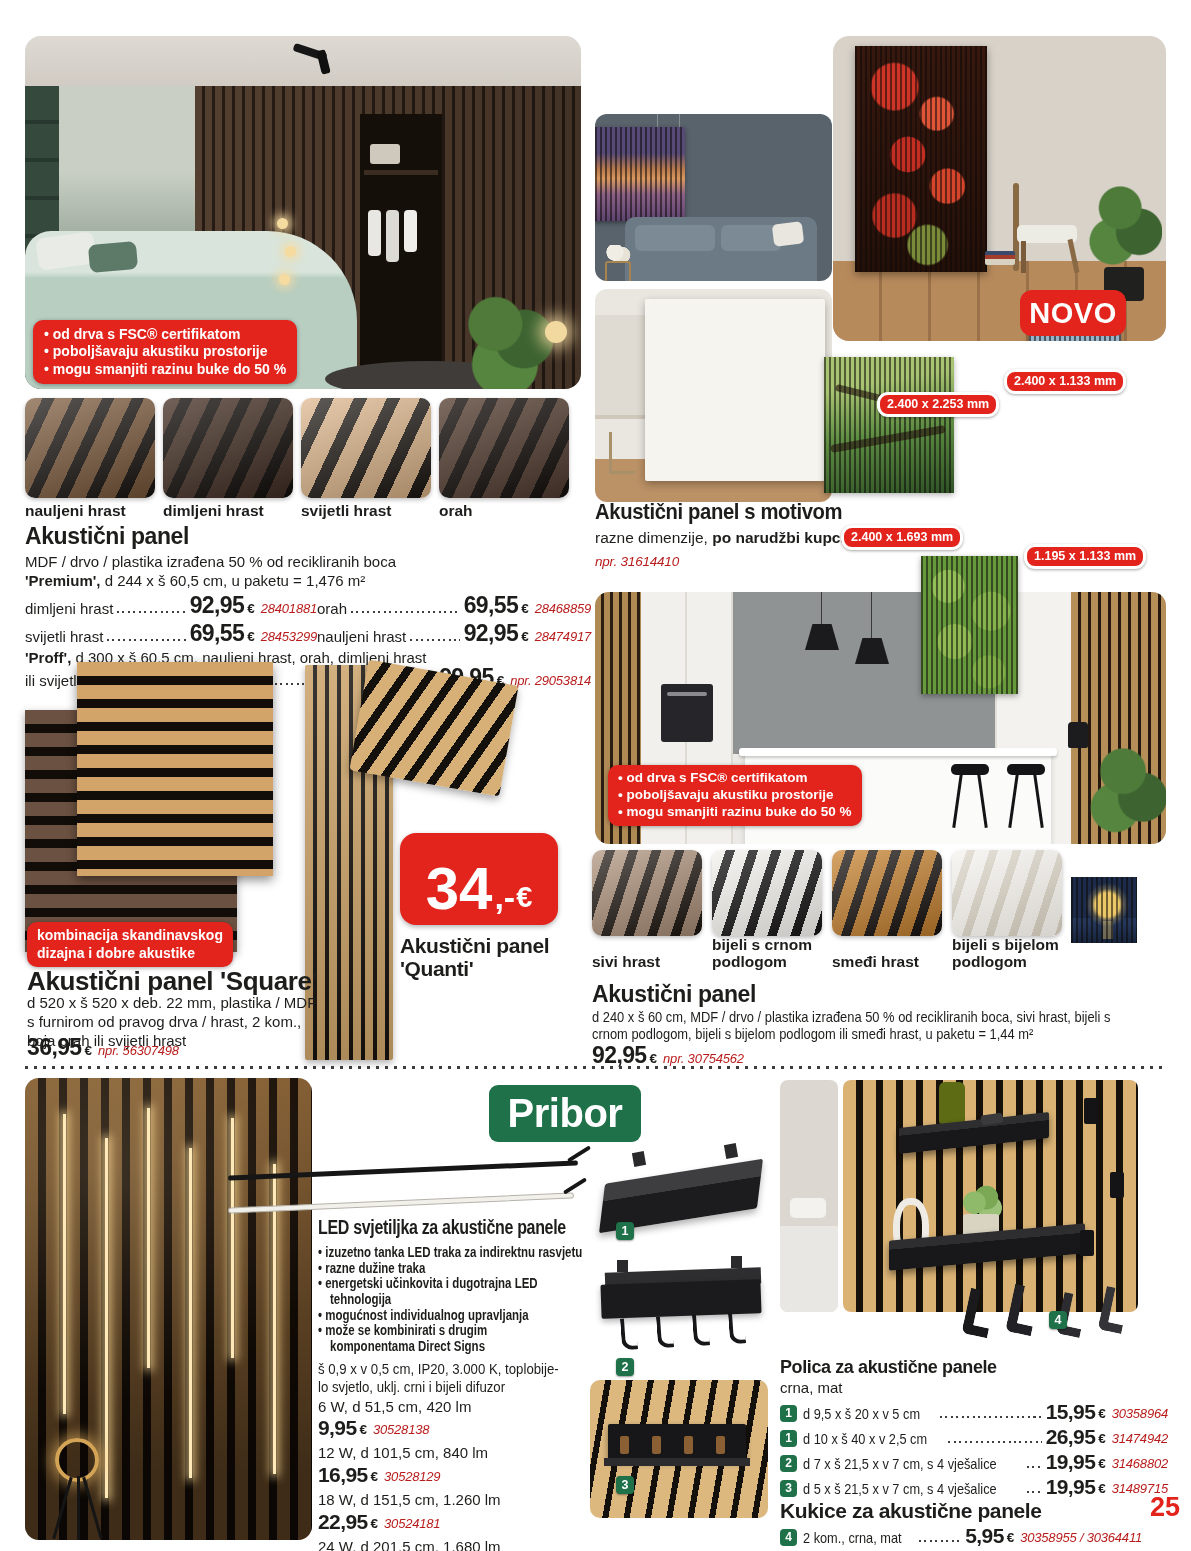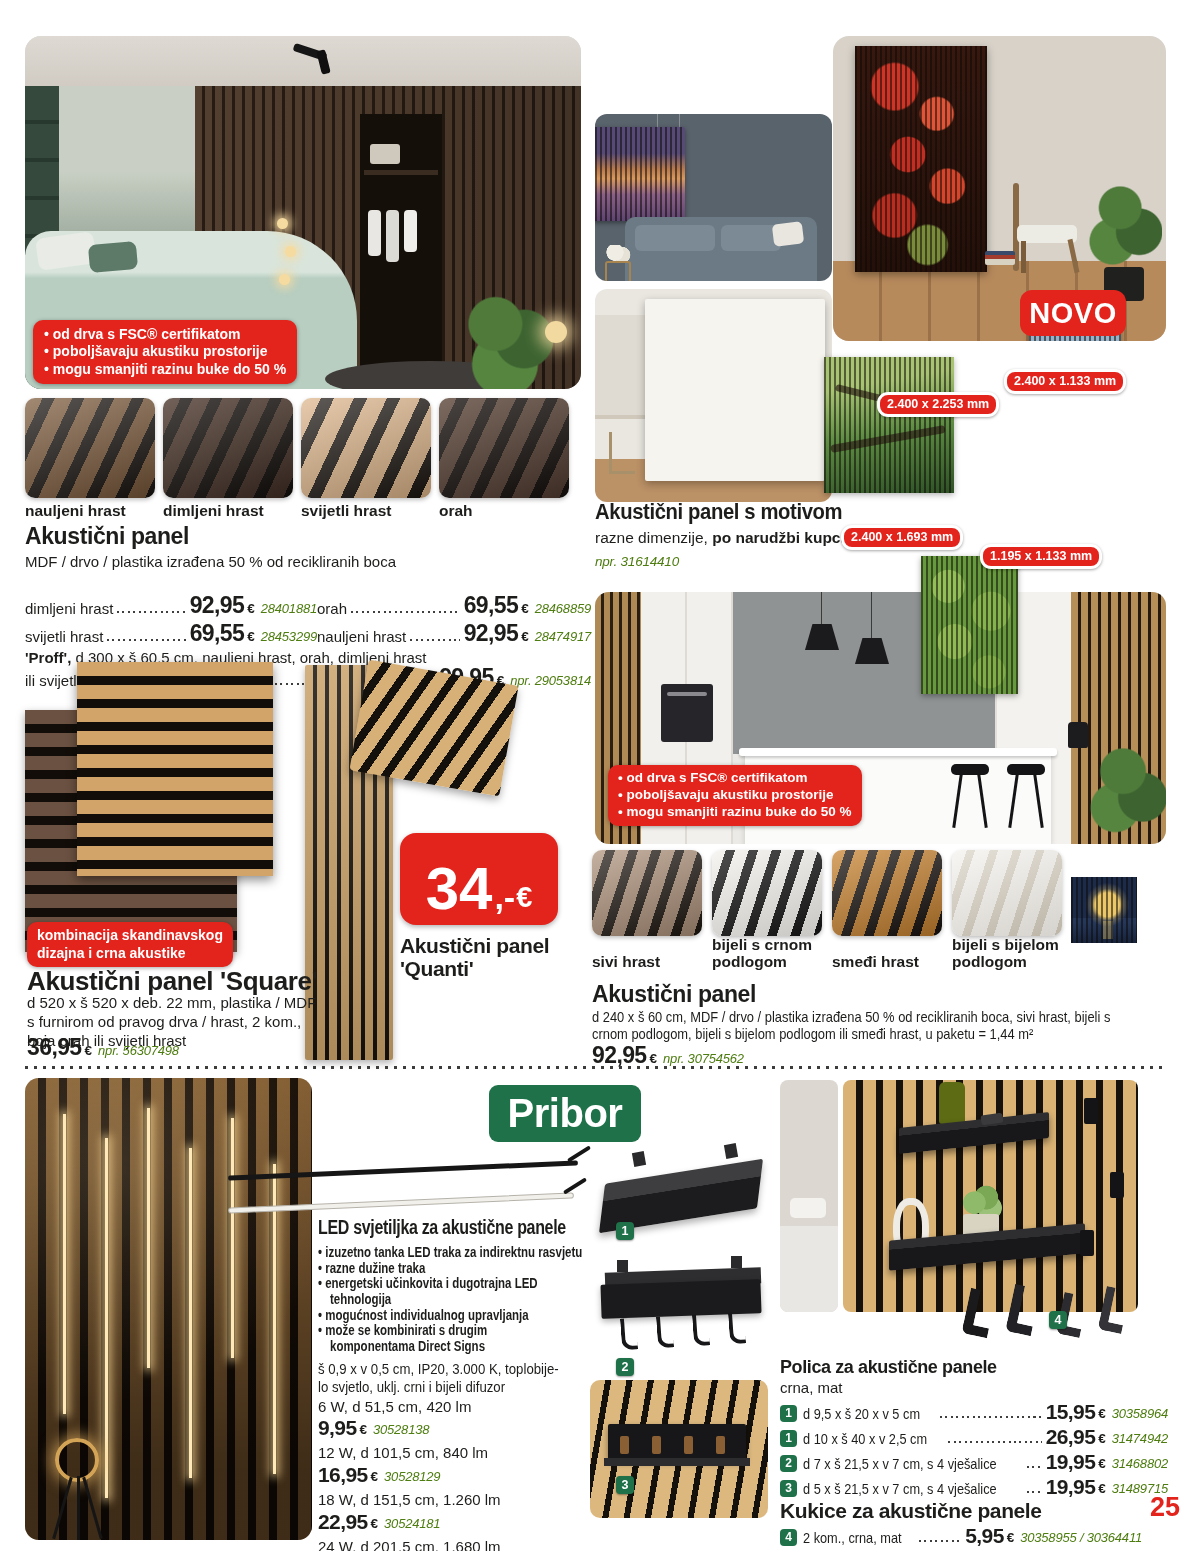--- a/index.html
+++ b/index.html
@@ -9,21 +9,21 @@
   .abs{position:absolute}
   .photo{position:absolute;overflow:hidden;border-radius:16px;background:#ddd}
   .d{position:absolute}
   
   .h3{font-weight:bold;font-size:23px;letter-spacing:-.4px;line-height:1.05;color:var(--ink)}
   .body{font-size:15px;line-height:1.25;color:var(--ink)}
   .bold{font-weight:bold}
   .price{font-weight:bold;font-size:23px;letter-spacing:-.6px;line-height:1}
   .price.sm{font-size:21px}
   .eur{font-weight:bold;font-size:13.5px;margin-left:3px}
-  .art{font-style:italic;font-size:13px;margin-left:6px;color:#4d7c0f;letter-spacing:-.2px}
+  .art{font-style:italic;font-size:13px;margin-left:6px;color:#b91c1c;letter-spacing:-.2px}
   .prow{display:flex;align-items:flex-end}
   .prow .nm{font-size:15px}
   .dots{flex:1;height:2px;min-width:8px;background:repeating-linear-gradient(90deg,#3f3f3d 0 2px,transparent 2px 5.5px);margin:0 4px 4px 4px}
   .prow .eur{margin-bottom:1px}.prow .art{margin-bottom:1px}
   .fit{display:inline-block;transform-origin:0 60%;white-space:nowrap}
   
   .greenbanner{position:absolute;background:var(--green);color:#fff;font-weight:bold;text-align:center;border-radius:9px;letter-spacing:-.5px}
   .rbadge{position:absolute;background:var(--red);color:#fff;font-weight:bold;border-radius:10px;padding:6px 11px;font-size:14px;line-height:1.25;box-shadow:0 1px 4px rgba(0,0,0,.35);white-space:nowrap}
   .dimbadge{position:absolute;background:var(--red);border:3px solid #fff;border-radius:11px;color:#fff;font-weight:bold;font-size:12.5px;line-height:1;padding:3px 7px;box-shadow:0 1px 3px rgba(0,0,0,.35);white-space:nowrap;z-index:6}
   .novo{position:absolute;background:var(--red);color:#fff;font-weight:bold;font-size:29px;border-radius:12px;display:flex;align-items:center;justify-content:center;letter-spacing:.5px;z-index:5}
@@ -85,20 +85,23 @@
   <div class="sw" style="left:163px;top:398px;width:130px;height:100px;background:linear-gradient(160deg,rgba(255,255,255,.22),rgba(0,0,0,.35)),repeating-linear-gradient(115deg,#4a352a 0 16px,#14100d 16px 27px)"></div>
   <div class="sw" style="left:301px;top:398px;width:130px;height:100px;background:linear-gradient(160deg,rgba(255,255,255,.3),rgba(0,0,0,.25)),repeating-linear-gradient(115deg,#dcb488 0 18px,#1a140f 18px 30px)"></div>
   <div class="sw" style="left:439px;top:398px;width:130px;height:100px;background:linear-gradient(160deg,rgba(255,255,255,.22),rgba(0,0,0,.32)),repeating-linear-gradient(115deg,#584134 0 16px,#16100c 16px 27px)"></div>
   <div class="swlabel" style="left:25px;top:502px">nauljeni hrast</div>
   <div class="swlabel" style="left:163px;top:502px">dimljeni hrast</div>
   <div class="swlabel" style="left:301px;top:502px">svijetli hrast</div>
   <div class="swlabel" style="left:439px;top:502px">orah</div>
 
   <div class="abs h3" style="left:25px;top:524px">Akustični panel</div>
   <div class="abs body" style="left:25px;top:553px;width:560px">MDF / drvo / plastika izrađena 50 % od recikliranih boca</div>
+  <div class="abs body" style="left:25px;top:572px;width:560px">
+    <span class="bold">'Premium',</span><span> d 244 x š 60,5 cm, u paketu = 1,476 m²</span>
+  </div>
   <div class="abs" style="left:25px;top:594px;width:566px;display:grid;grid-template-columns:292px 274px;row-gap:5px">
     <div class="prow">
       <span class="nm">dimljeni hrast</span>
         <i class="dots"></i>
         <span class="price">92,95</span>
         <span class="eur">€</span>
         <span class="art">28401881</span>
     </div>
     <div class="prow">
       <span class="nm">orah</span>
@@ -188,32 +191,32 @@
   <div class="abs vstripes" style="left:1021px;top:357px;width:67px;height:126px;background:linear-gradient(180deg,#a9c4d8 0 58%,#93aec2 58% 72%,#c8a87a 72%);box-shadow:0 2px 6px rgba(0,0,0,.3)">
     <div class="d" style="left:23px;top:20px;width:20px;height:58px;background:repeating-linear-gradient(180deg,#c23a28 0 9px,#ece7dc 9px 18px)"></div>
     <div class="d" style="left:26px;top:12px;width:14px;height:9px;background:#222"></div>
   </div>
   <div class="abs vstripes" style="left:1071px;top:477px;width:66px;height:66px;background:radial-gradient(circle at 55% 42%,#ecc768 0 12px,rgba(236,199,104,.3) 16px,transparent 22px),linear-gradient(180deg,#1c2b4a 0 62%,#25375a 62% 70%,#16233c);z-index:4">
     <div class="d" style="left:32px;top:44px;width:10px;height:18px;background:rgba(236,199,104,.4)"></div>
   </div>
   <div class="dimbadge" style="left:877px;top:392px"><span>2.400 x 2.253 mm</span></div>
   <div class="dimbadge" style="left:1004px;top:369px"><span>2.400 x 1.133 mm</span></div>
   <div class="dimbadge" style="left:841px;top:525px"><span>2.400 x 1.693 mm</span></div>
-  <div class="dimbadge" style="left:980px;top:544px"><span>1.195 x 1.133 mm</span></div>
+  <div class="dimbadge" style="left:1024px;top:544px"><span>1.195 x 1.133 mm</span></div>
 
   <div class="abs" style="left:25px;top:662px;width:280px;height:290px">
     <div class="d" style="left:0;top:48px;width:212px;height:242px;background:repeating-linear-gradient(180deg,#6b5141 0 14px,#120d09 14px 23px);box-shadow:0 3px 8px rgba(0,0,0,.35)"></div>
     <div class="d" style="left:52px;top:0;width:196px;height:214px;background:repeating-linear-gradient(180deg,#d2a469 0 14px,#120d09 14px 23px);box-shadow:0 4px 10px rgba(0,0,0,.45)"></div>
   </div>
   <div class="abs" style="left:305px;top:665px;width:88px;height:395px;background:linear-gradient(180deg,rgba(255,255,255,.15),rgba(0,0,0,.15)),repeating-linear-gradient(90deg,#caa269 0 8px,#17120d 8px 12px);box-shadow:0 3px 7px rgba(0,0,0,.3);border-radius:2px"></div>
   <div class="abs" style="left:358px;top:672px;width:152px;height:112px;background:repeating-linear-gradient(115deg,#d7b078 0 13px,#14100b 13px 21px);transform:rotate(10deg);border-radius:4px;box-shadow:0 4px 9px rgba(0,0,0,.35)"></div>
 
   <div class="rbadge" style="left:27px;top:922px;font-size:14px;padding:5px 10px">
     <div>kombinacija skandinavskog</div>
-    <div>dizajna i crna akustike</div>
+    <div>dizajna i dobre akustike</div>
   </div>
   <div class="abs h3" style="left:27px;top:968px;font-size:26px">Akustični panel 'Square'</div>
   <div class="abs body" style="left:27px;top:994px;width:366px">
     <div>d 520 x š 520 x deb. 22 mm, plastika / MDF</div>
     <div>s furnirom od pravog drva / hrast, 2 kom.,</div>
     <div>boja orah ili svijetli hrast</div>
   </div>
   <div class="abs prow" style="left:27px;top:1036px">
     <span class="price">36,95</span>
       <span class="eur">€</span>

